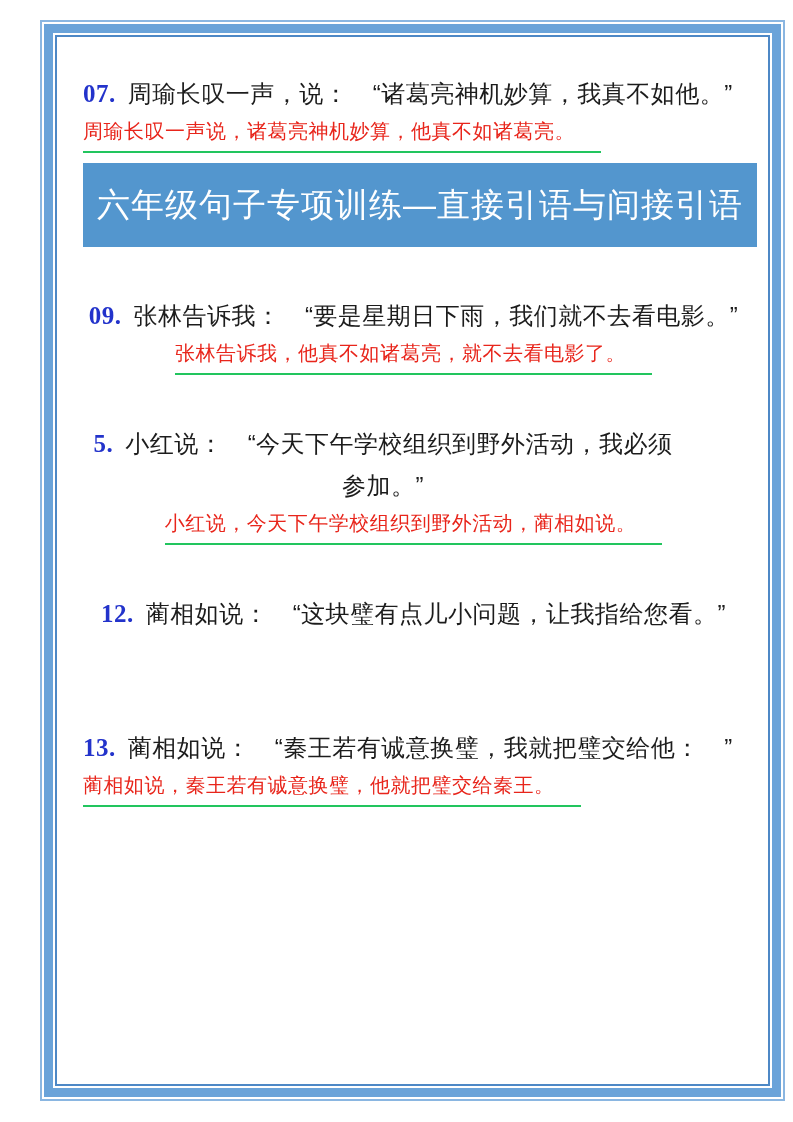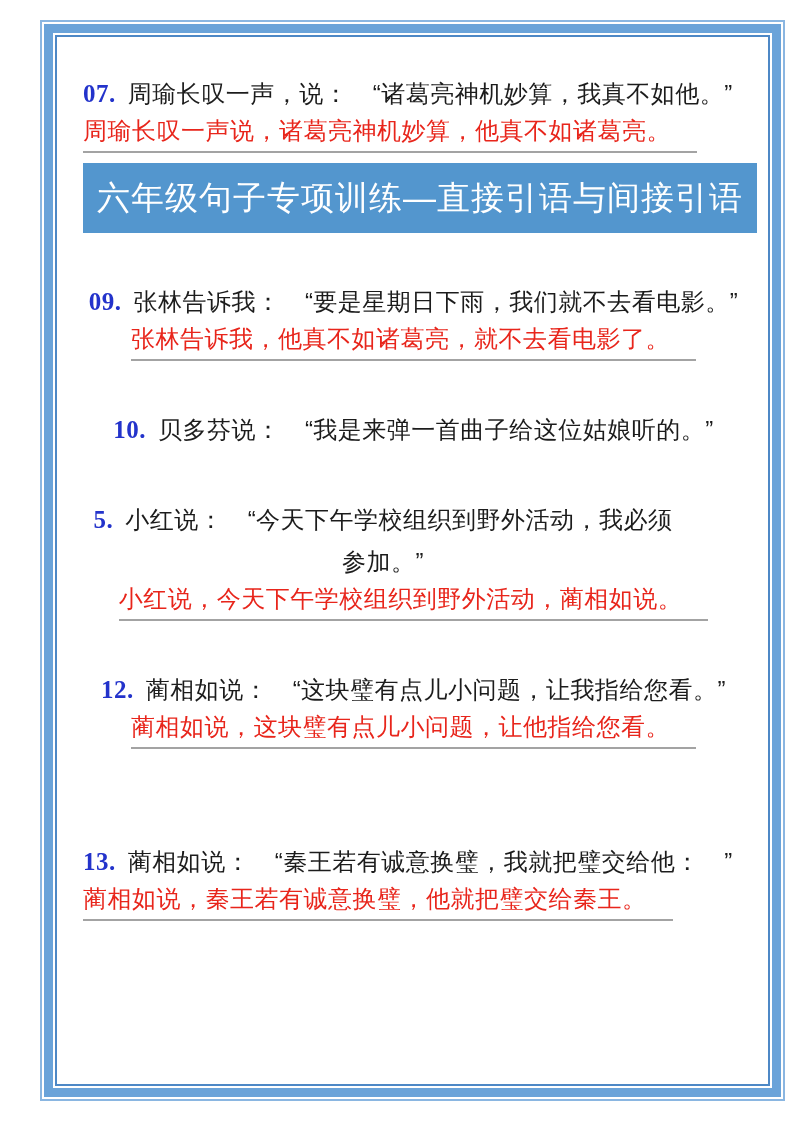--- a/index.html
+++ b/index.html
@@ -54,36 +54,36 @@
   .num {
     font-family: "Liberation Serif", serif;
     font-weight: bold;
     color: #2333cb;
     margin-right: 12px;
     font-size: 25px;
   }
   .answer {
     display: inline-block;
     margin: 0;
-    font-size: 24px;
+    font-size: 20px;
     line-height: 32px;
     color: #e8251b;
     letter-spacing: 0.5px;
     padding: 0 26px 4px 0;
-    border-bottom: 2px solid #a3a3a3;
+    border-bottom: 2px solid #22c55e;
   }
   .banner {
     display: inline-block;
     margin-top: 10px;
     background: #5396ce;
     color: #ffffff;
     font-size: 33px;
     line-height: 54px;
     height: 54px;
-    padding: 8px 14px;
+    padding: 15px 14px;
     letter-spacing: 1px;
     white-space: nowrap;
   }
   .gap-after-banner { margin-top: 34px; }
   .gap-normal { margin-top: 48px; text-align: center; }
   .gap-large  { margin-top: 92px; }
 </style>
 </head>
 <body>
 
@@ -100,31 +100,29 @@
 
           <div class="banner">六年级句子专项训练—直接引语与间接引语</div>
 
 
           <div class="item gap-normal">
             <p class="question"><span class="num">09.</span><span>张林告诉我：　“要是星期日下雨，我们就不去看电影。”</span></p>
             <div class="answer">张林告诉我，他真不如诸葛亮，就不去看电影了。</div>
           </div>
 
           <div class="item gap-normal">
-            <p class="question"><span class="num">10.</span><span>贝多芬说：　“我是来弹一首曲子给这位姑娘听的。”</span></p>
           </div>
 
           <div class="item gap-normal">
             <p class="question narrow"><span class="num">5.</span><span>小红说：　“今天下午学校组织到野外活动，我必须参加。”</span></p>
             <div class="answer">小红说，今天下午学校组织到野外活动，蔺相如说。</div>
           </div>
 
           <div class="item gap-normal">
             <p class="question"><span class="num">12.</span><span>蔺相如说：　“这块璧有点儿小问题，让我指给您看。”</span></p>
-            <div class="answer">蔺相如说，这块璧有点儿小问题，让他指给您看。</div>
           </div>
 
           <div class="item gap-large">
             <p class="question"><span class="num">13.</span><span>蔺相如说：　“秦王若有诚意换璧，我就把璧交给他：　”</span></p>
             <div class="answer">蔺相如说，秦王若有诚意换璧，他就把璧交给秦王。</div>
           </div>
 
         </div>
       </div>
     </div>

